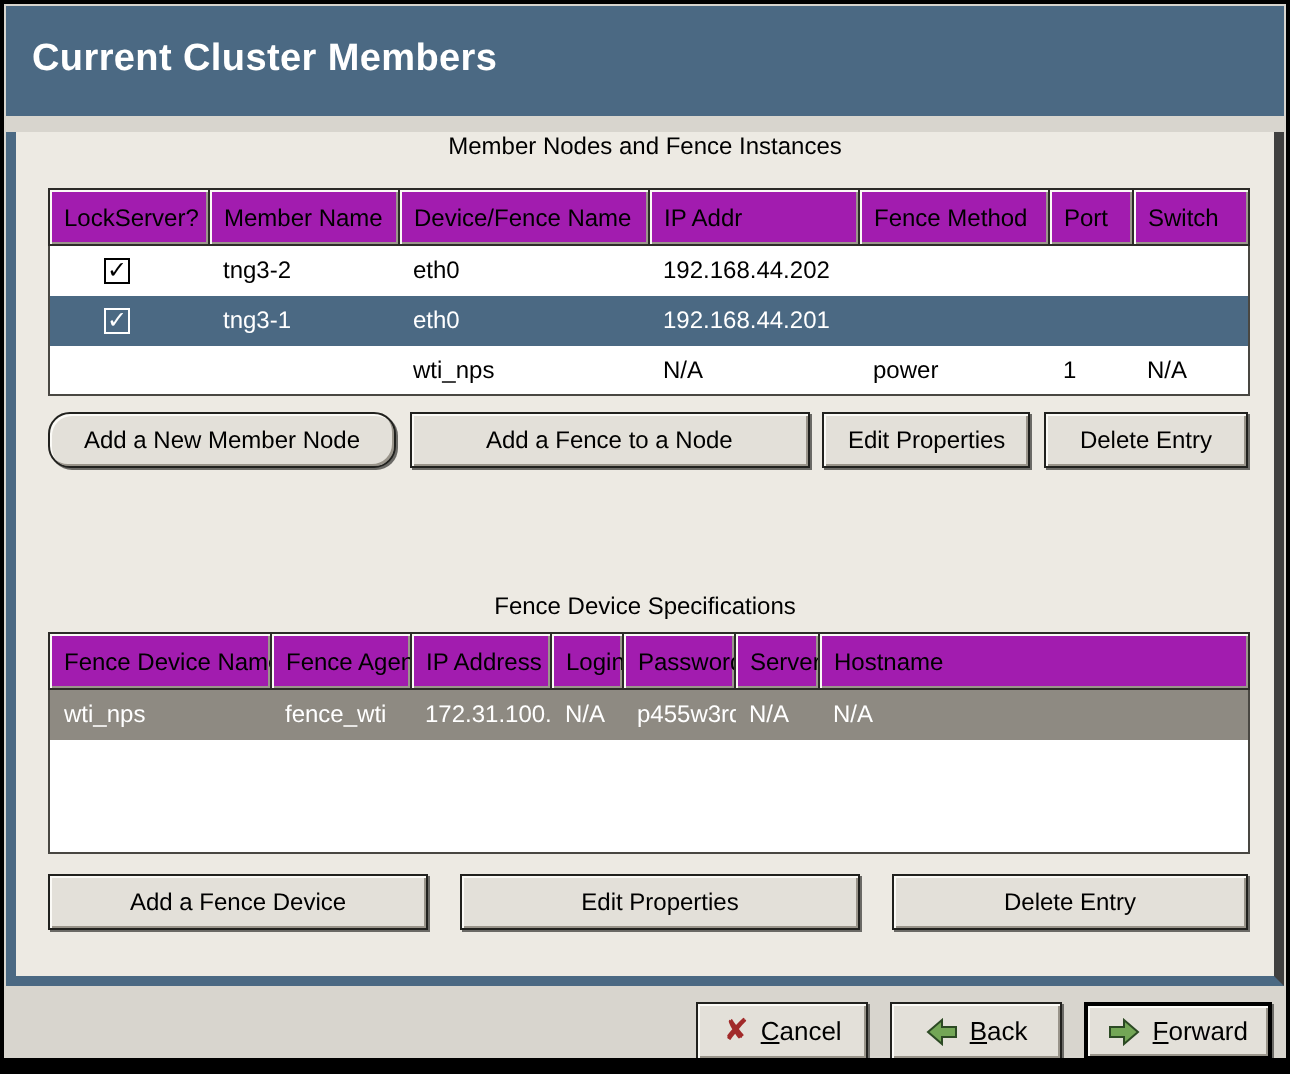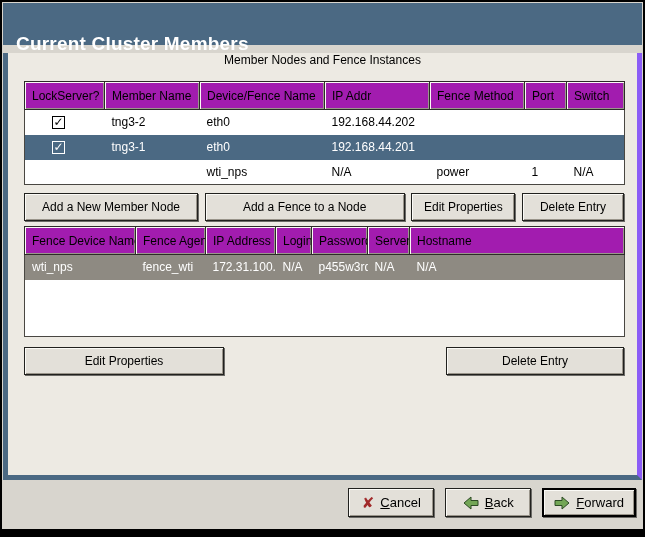--- a/index.html
+++ b/index.html
@@ -4,28 +4,28 @@
 <style>
   html,body{margin:0;padding:0;background:#555;}
   *{box-sizing:border-box;font-family:"Liberation Sans","DejaVu Sans",sans-serif;}
 
   .window{
     position:relative;width:645px;height:537px;margin:0 auto;
     background:#d8d5ce;border:2px solid #000;border-bottom:8px solid #000;
     box-shadow:inset 0 0 0 1px #d8d5ce;overflow:hidden;
   }
   .titlebar{
-    height:43px;background:#4b6983;color:#fff;
-    display:flex;align-items:flex-start;padding:30px 0 0 13px;
+    height:56px;background:#4b6983;color:#fff;
+    display:flex;align-items:flex-start;padding:16px 0 0 13px;
     font-size:19px;font-weight:bold;letter-spacing:.2px;
     border-top:1px solid #d8d5ce;border-left:1px solid #d8d5ce;border-right:1px solid #d8d5ce;
   }
   .page{
     position:relative;height:427px;margin:0 1px;
-    border-left:5px solid #4b6983;border-right:5px solid #8b5cf6;border-bottom:5px solid #4b6983;
+    border-left:5px solid #4b6983;border-right:5px solid #404040;border-bottom:5px solid #4b6983;
     background:#edeae3;padding:0 16px;
   }
   .caption{font-size:12px;color:#000;text-align:center;margin-top:8px;height:15px;}
   .caption.c2{margin-top:62px;}
 
   table.listtable{
     border-collapse:collapse;table-layout:fixed;width:600px;
     margin:13px auto 0 auto;background:#fff;border:1px solid #494742;
   }
   table.listtable.t2{margin-top:5px;}
@@ -128,26 +128,27 @@
             <td>wti_nps</td>
             <td>N/A</td>
             <td>power</td>
             <td>1</td>
             <td>N/A</td>
           </tr>
         </tbody>
     </table>
 
     <div class="btnrow row1" id="mt-buttons">
-        <button class="btn" style="width: 174px;">Add a New Member Node</button>
+        <button class="btn" style="width: 174px; border-radius: 11px;">Add a New Member Node</button>
         <button class="btn" style="width: 200px;">Add a Fence to a Node</button>
         <button class="btn" style="width: 104px;">Edit Properties</button>
         <button class="btn" style="width: 102px;">Delete Entry</button>
       </div>
 
+    <div class="caption c2">Fence Device Specifications</div>
 
     <table class="listtable t2">
       <colgroup id="ft-cols">
           <col style="width: 111px;">
           <col style="width: 70px;">
           <col style="width: 70px;">
           <col style="width: 36px;">
           <col style="width: 56px;">
           <col style="width: 42px;">
           <col style="width: 215px;">
@@ -173,20 +174,21 @@
             <td>N/A</td>
             <td>N/A</td>
           </tr>
           <tr class="filler">
             <td colspan="7"></td>
           </tr>
         </tbody>
     </table>
 
     <div class="btnrow row2" id="ft-buttons">
+        <button class="btn" style="width: 190px;">Add a Fence Device</button>
         <button class="btn" style="width: 200px;">Edit Properties</button>
         <button class="btn" style="width: 178px;">Delete Entry</button>
       </div>
   </div>
 
   <div class="footer" id="footer">
       <button class="fbtn">
         <span class="icon-x">✘</span>
         <span><u>C</u>ancel</span>
       </button>

